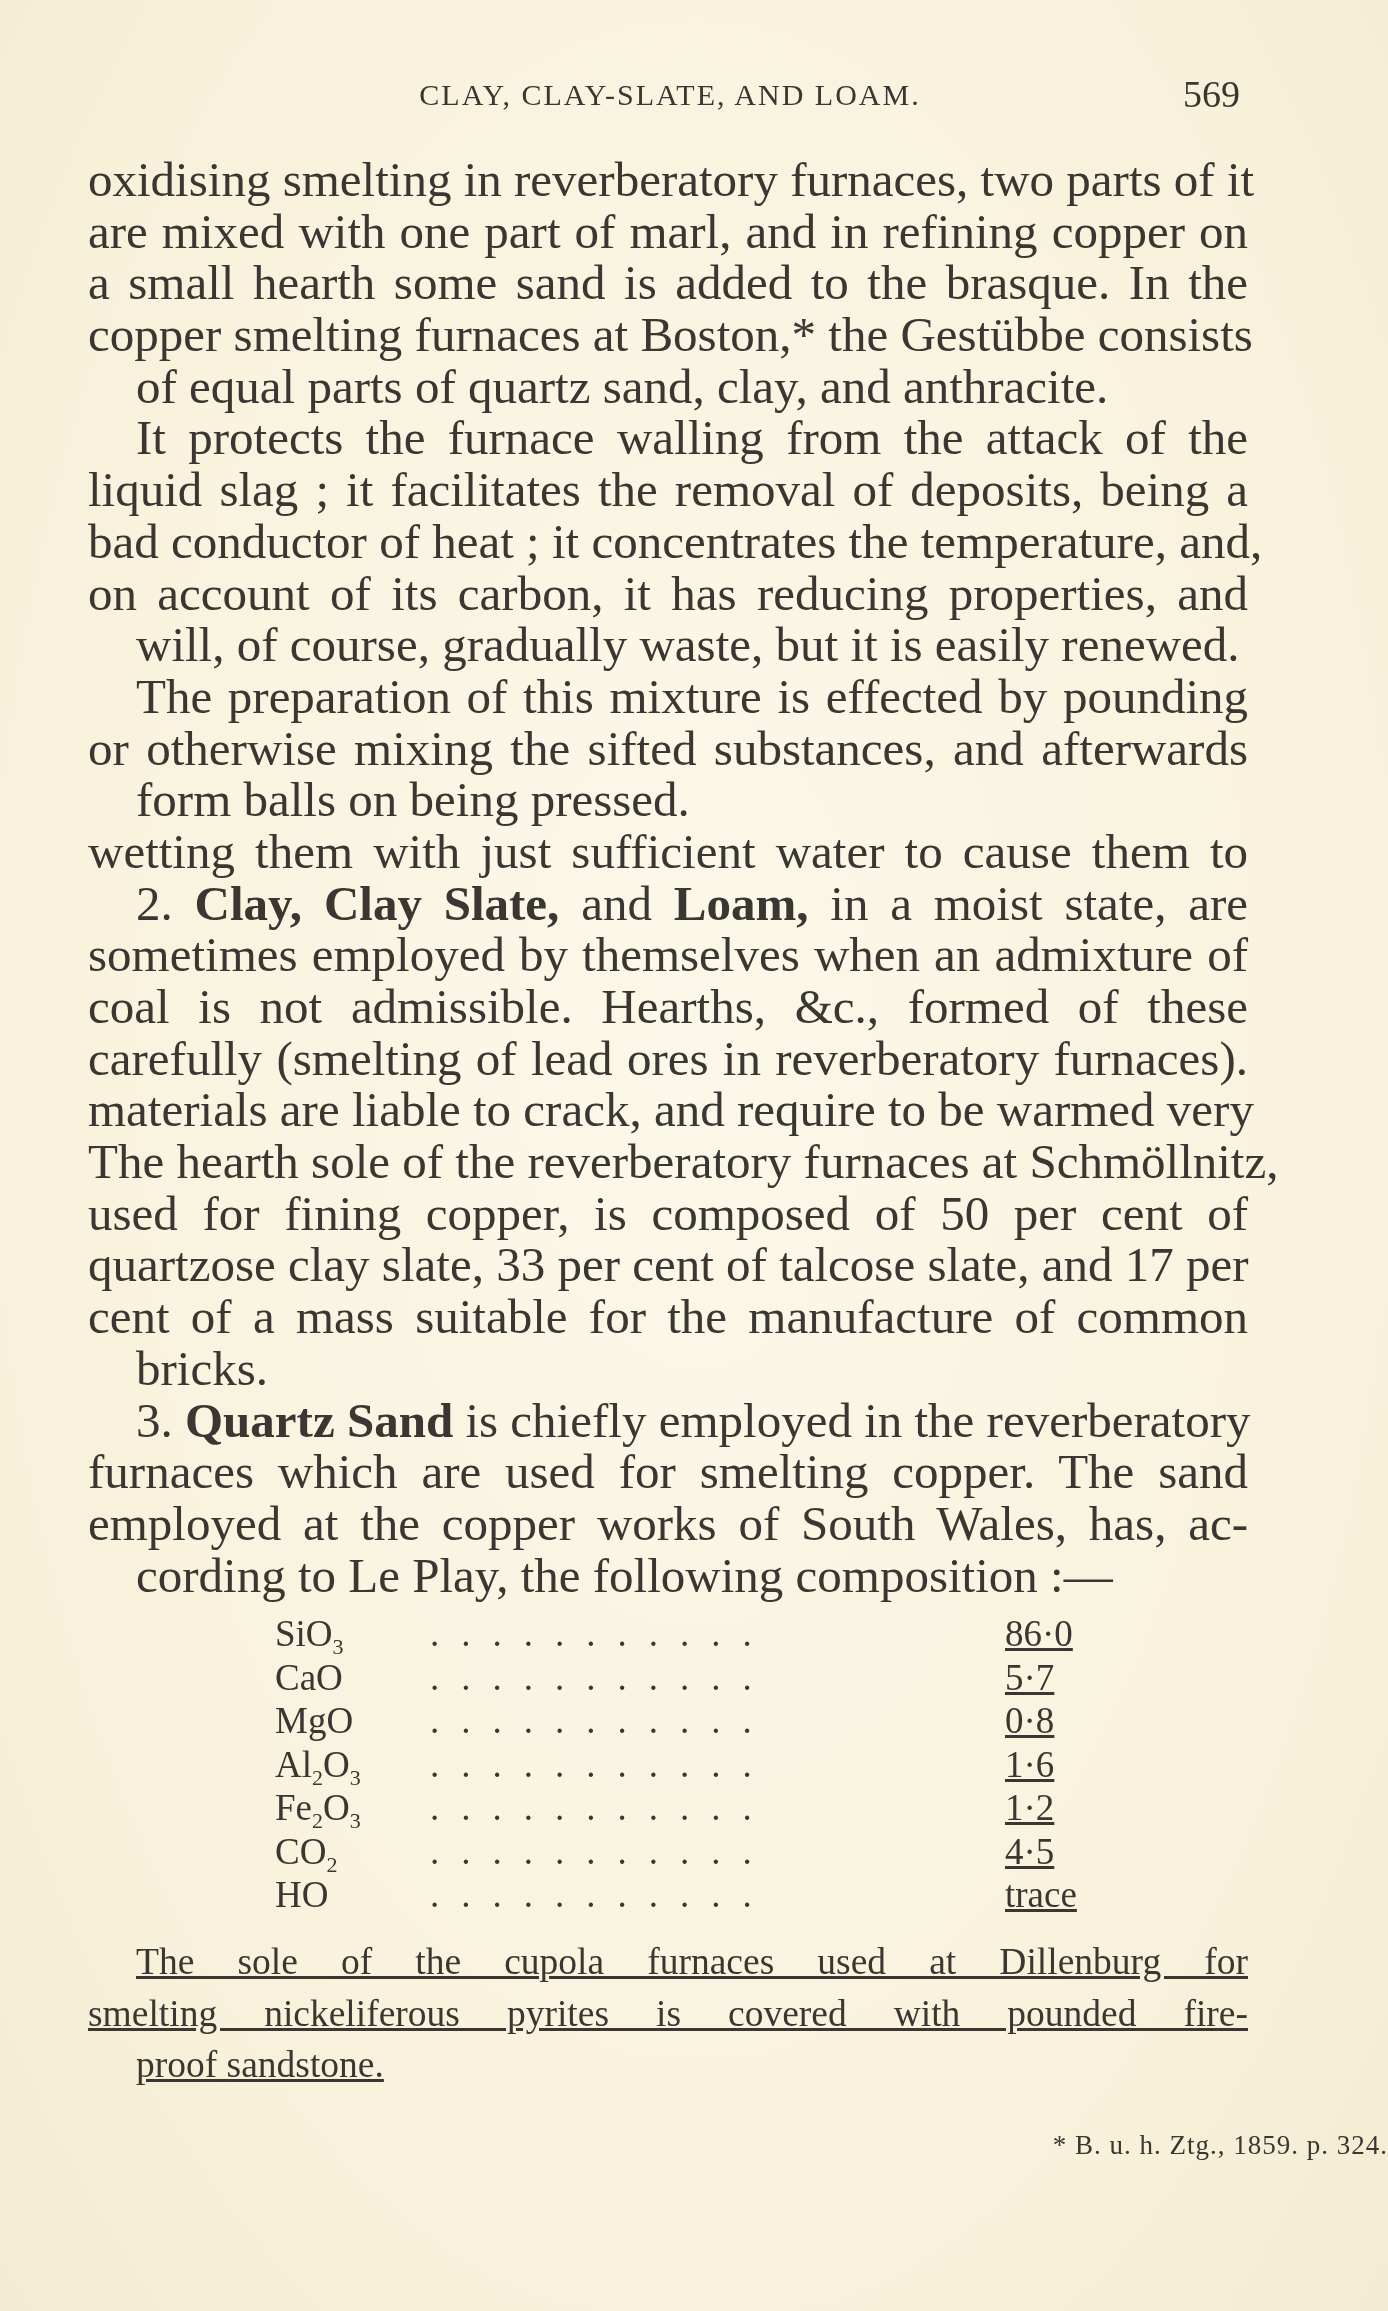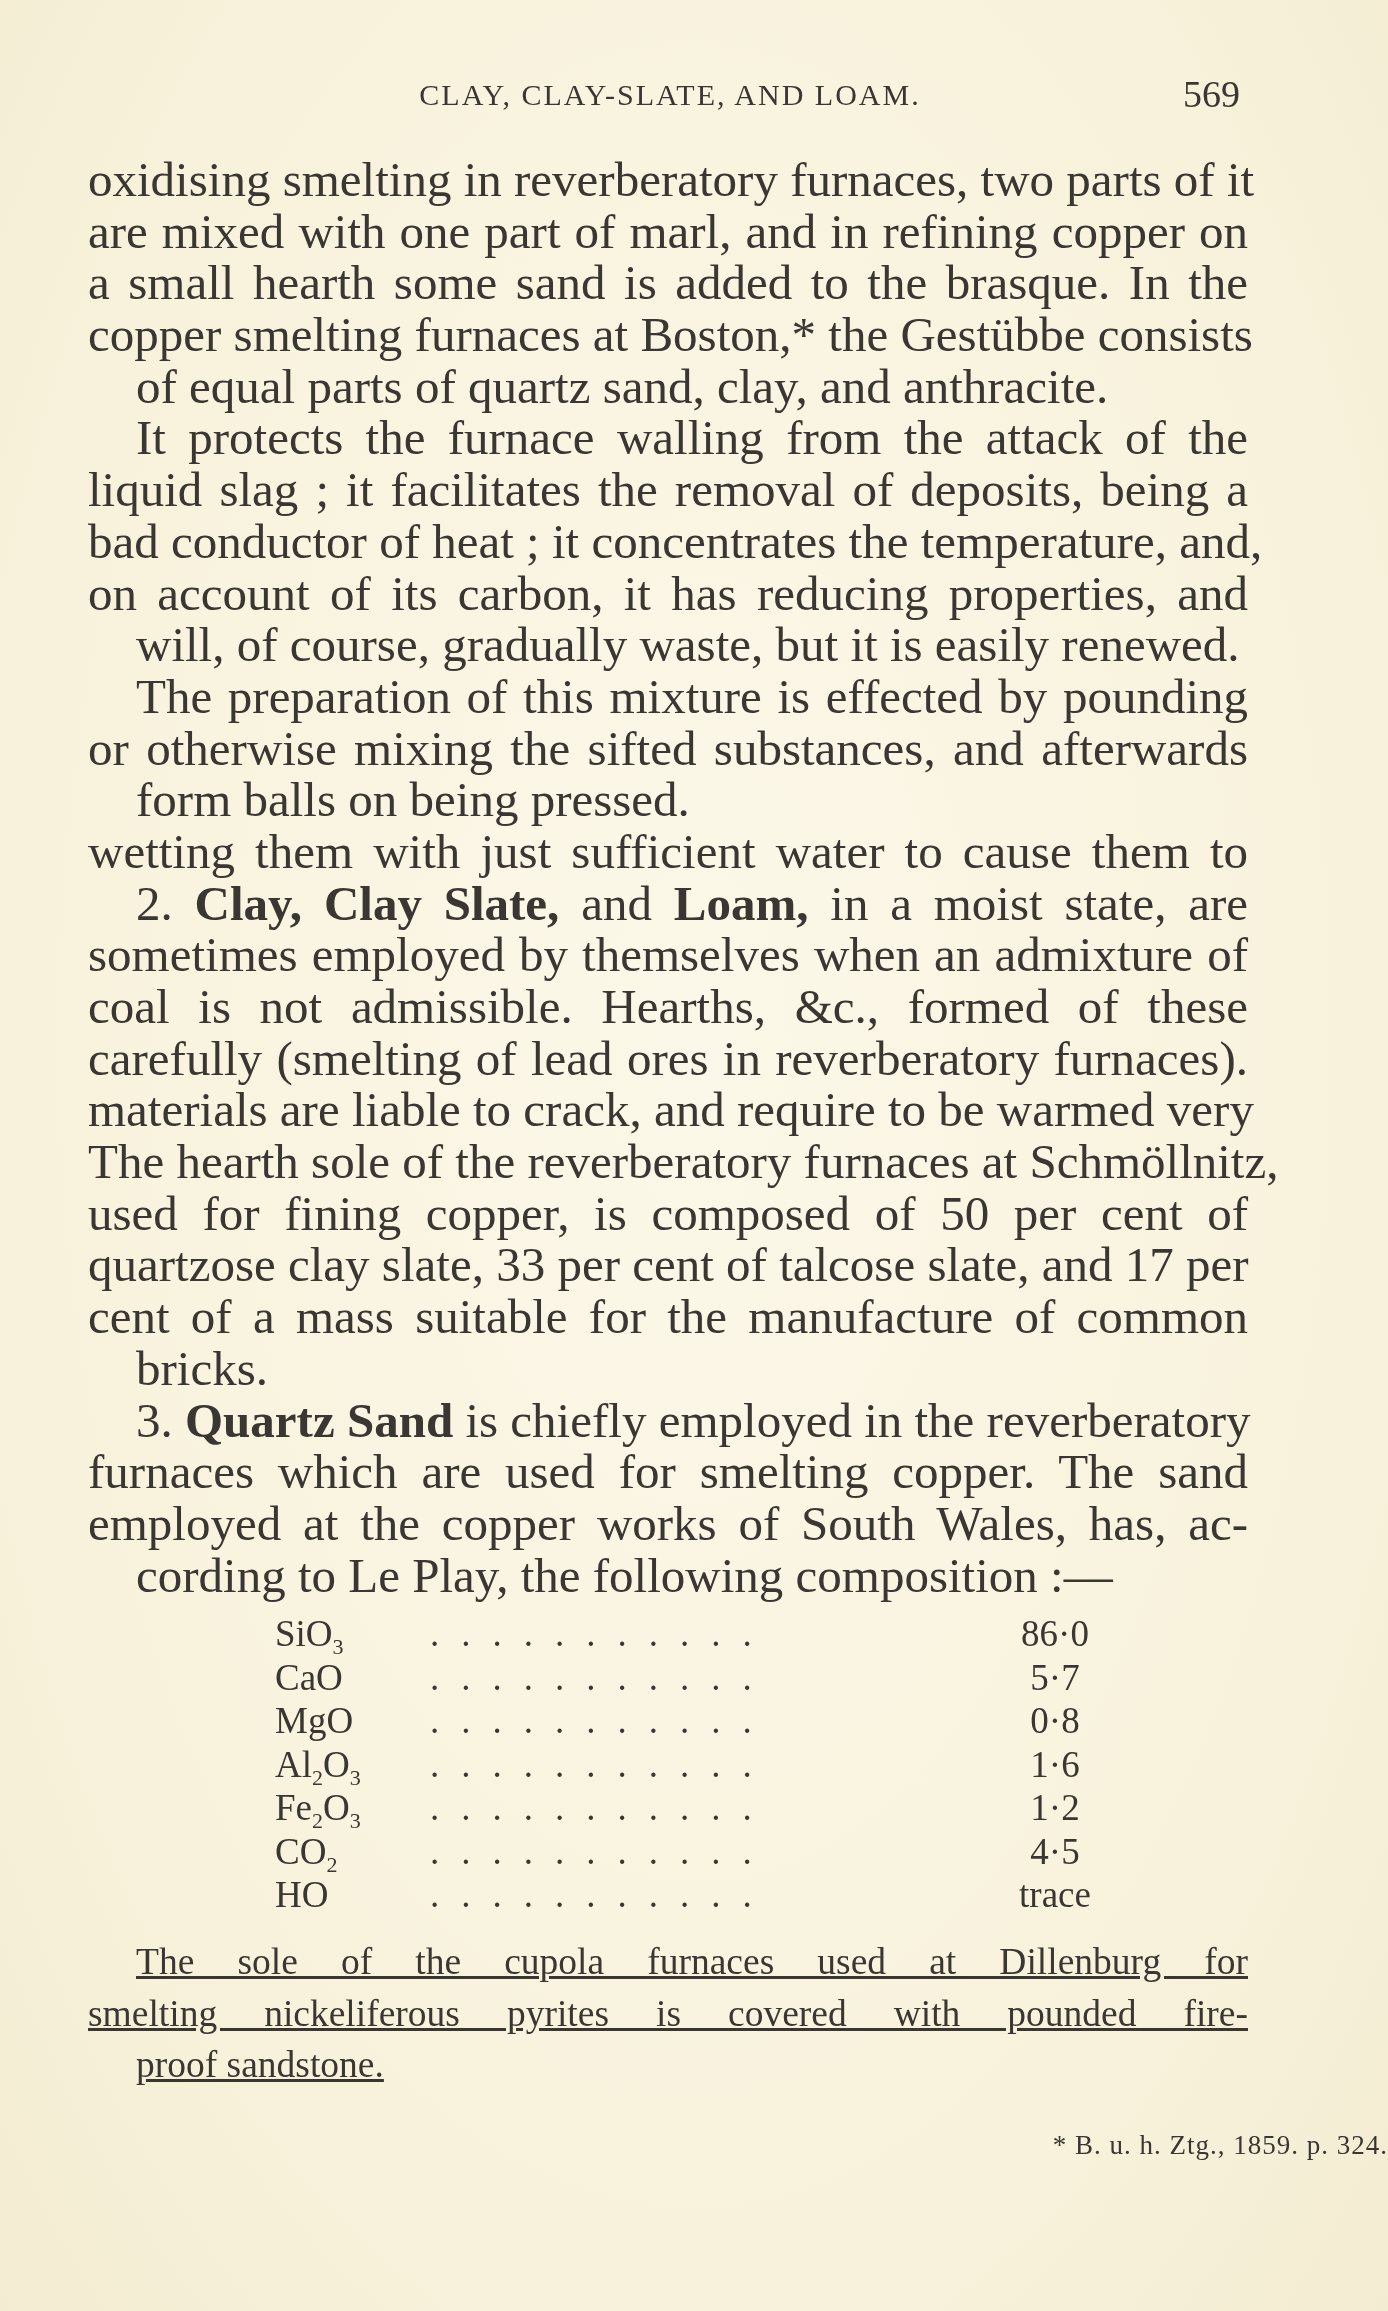--- a/index.html
+++ b/index.html
@@ -19,21 +19,21 @@
   .body { position:absolute; left:88px; top:154px; width:1160px; font-size:49px; line-height:51.7px; }
   .line { display:block; white-space:nowrap; text-align:justify; text-align-last:justify; height:51.7px; }
   .line.last { text-align-last:left;margin-left:48px; }
   .indent { padding-left:48px; }
   b { font-weight:bold; }
   .table { position:absolute; left:275px; top:1612px; width:830px; font-size:37px; line-height:43.5px; }
   .row { display:flex; align-items:baseline; height:43.5px;gap:38px; }
   .formula { width:105px; white-space:nowrap; }
   .formula sub { font-size:22px; vertical-align:-8px; line-height:0; }
   .leader { flex:1; letter-spacing:22px; overflow:hidden; white-space:nowrap; padding-left:12px; }
-  .value { width:100px; text-align:center; white-space:nowrap; }
+  .value { width:100px; text-align:left; white-space:nowrap;text-decoration:underline; }
   .body2 { position:absolute; left:88px; top:1936px; width:1160px; font-size:37.5px; line-height:51.7px;text-decoration:underline; }
   .footnote { position:absolute; top:2130px; left:0; width:1388px; text-align:right; font-size:27px; letter-spacing:1px; }
 </style>
 </head>
 <body>
 
 <div class="page">
 
   <div class="running-head">
     <div class="running-title">CLAY, CLAY-SLATE, AND LOAM.</div>

